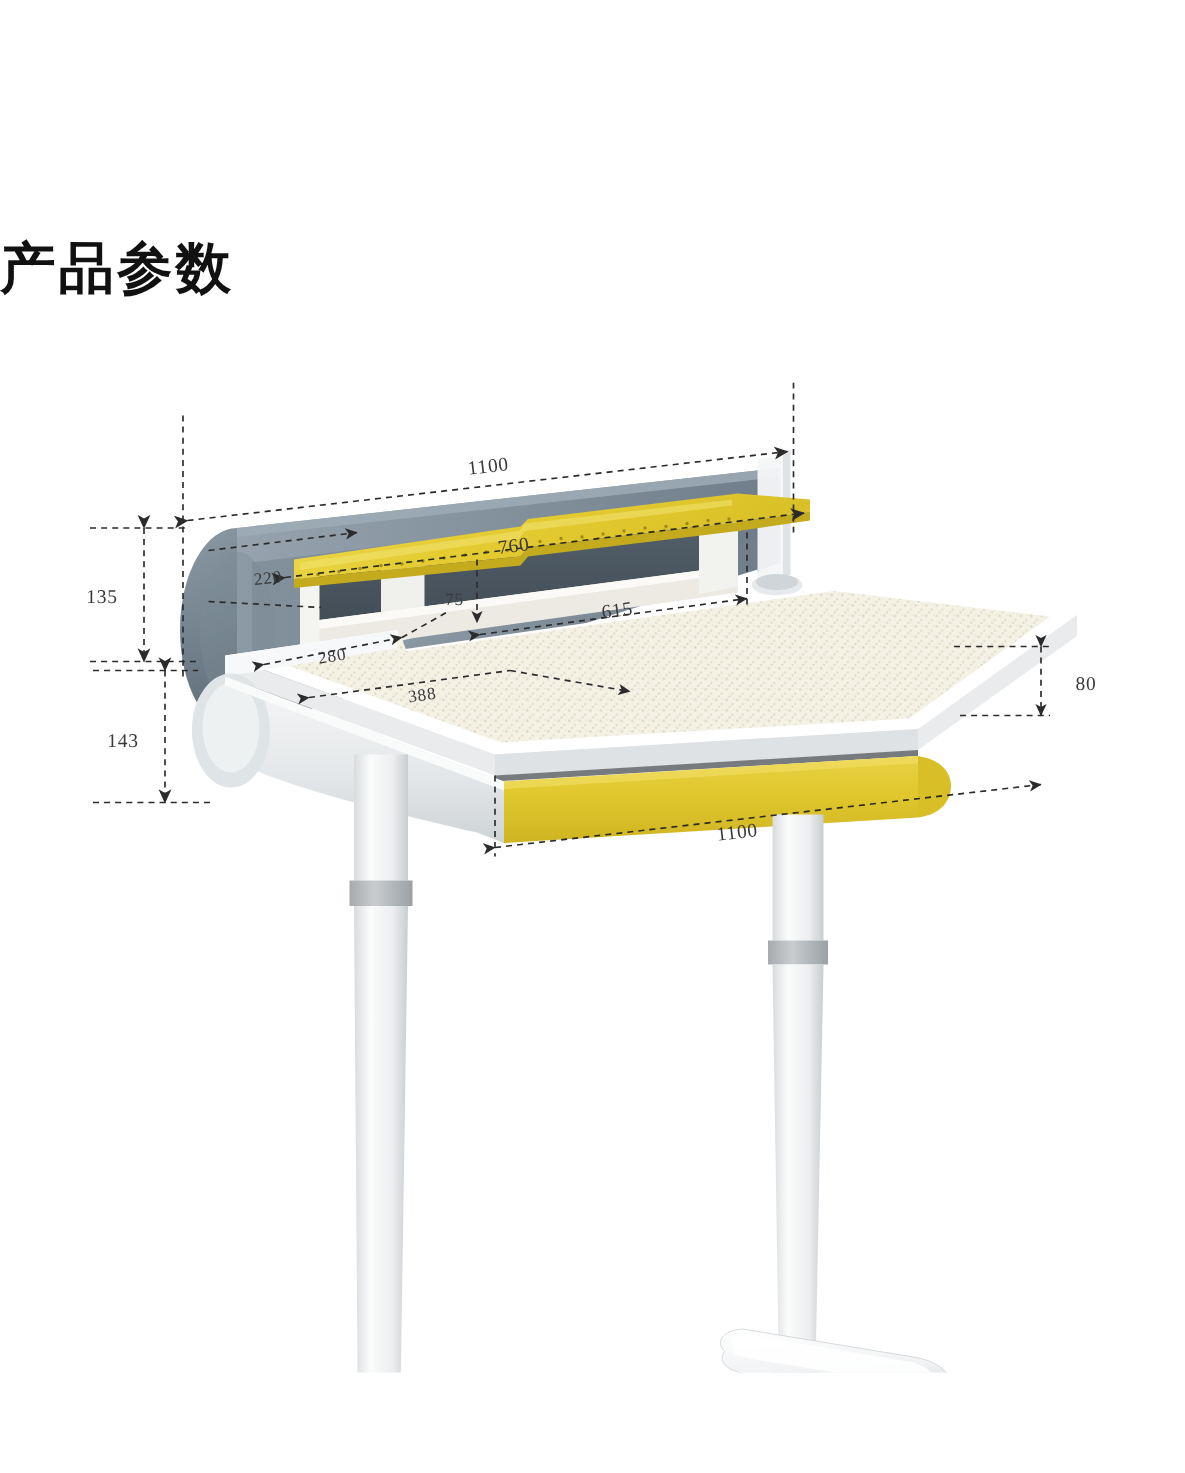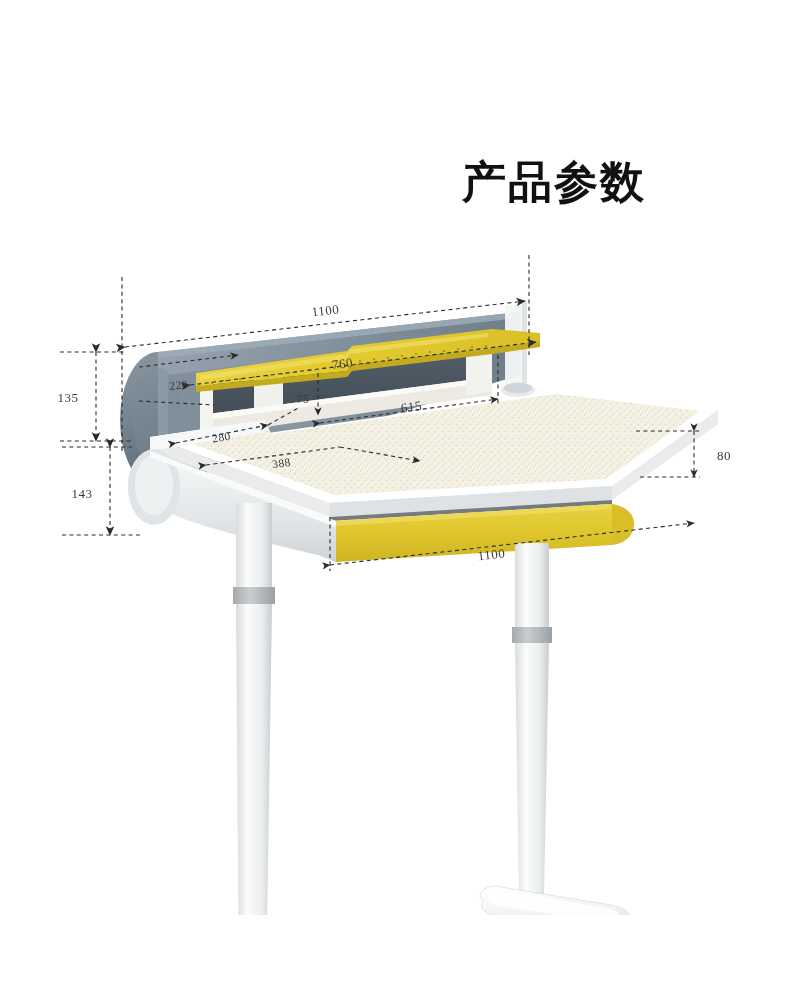--- a/index.html
+++ b/index.html
@@ -7,23 +7,23 @@
   body{
     width:790px;height:982px;
     background:#ffffff;
     font-family:"Liberation Sans","DejaVu Sans",sans-serif;
     overflow:hidden;
     position:relative;
   }
   #page-title{
     position:absolute;
     top:160px;left:0;width:646px;
-    text-align:right;
+    text-align:left;
     font-family:"DejaVu Sans","Liberation Sans",sans-serif;
-    font-size:44px;
+    font-size:37px;
     font-weight:bold;
     letter-spacing:2px;
     color:#111111;
     line-height:1;
   }
   #diagram{
     position:absolute;
     top:255px;left:0;
     width:790px;height:660px;
   }

